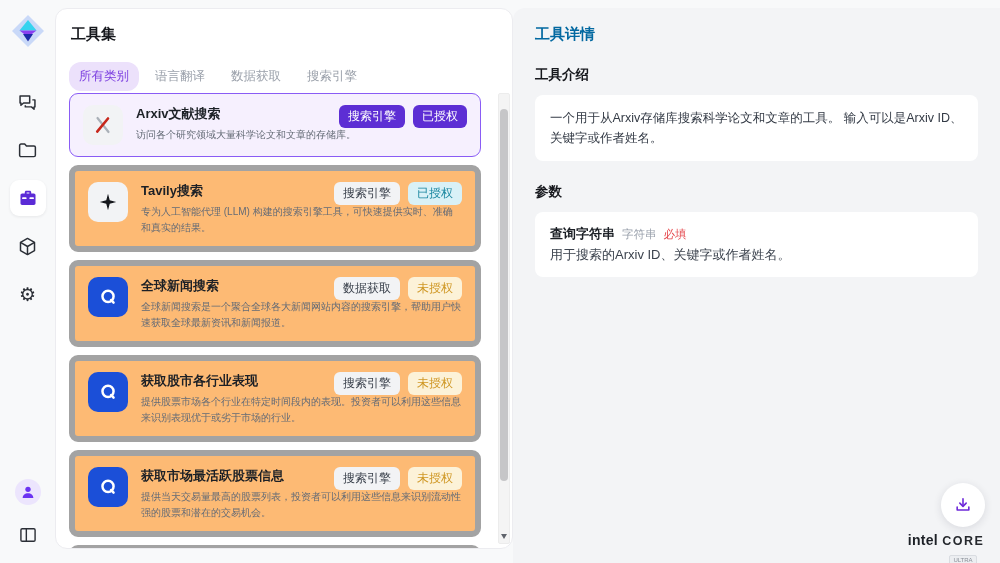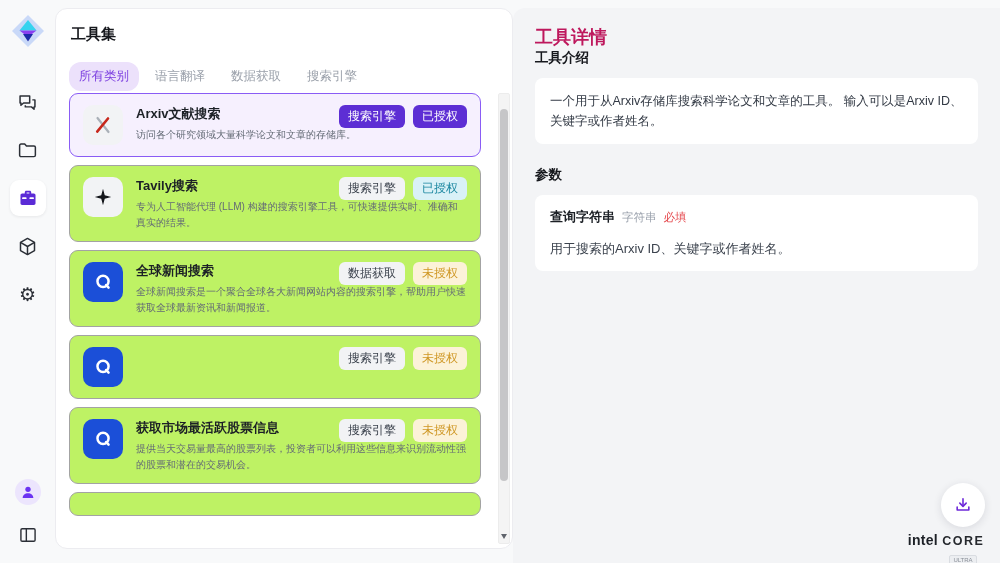--- a/index.html
+++ b/index.html
@@ -17,21 +17,21 @@
   .avatar { width:26px; height:26px; border-radius:50%; background:#ece5fd; display:flex; align-items:center; justify-content:center; margin-bottom:12px; cursor:pointer; }
   .gear-glyph { font-size:19px; line-height:1; color:#2b2f36; }
 
   
   .list-panel { position:absolute; left:55px; top:8px; width:458px; height:541px; background:#ffffff; border:1px solid #ececf0; border-radius:12px; overflow:hidden; }
   .list-title { position:absolute; left:15px; top:16px; font-size:15px; font-weight:bold; color:#16181d;font-family:Liberation Serif, serif; }
   .tabs { position:absolute; left:13px; top:53px; display:flex; align-items:center; gap:6px; }
   .tab { border:none; background:transparent; font-size:12.5px; color:#9aa0aa; padding:6px 10px; border-radius:12px; cursor:pointer; font-family:inherit; }
   .tab.active { background:#ece1fb; color:#7c3fe0; }
   .cards { position:absolute; left:13px; top:84px; width:412px; bottom:0; display:flex; flex-direction:column; gap:8px; overflow:hidden; }
-  .tool-card { position:relative; background:#bef264; border:1px solid #a3a3a3; border-radius:9px; padding:11px 13px; display:flex; gap:13px; cursor:pointer; flex:none; }
+  .tool-card { position:relative; background:#fdba74; border:6px solid #a3a3a3; border-radius:9px; padding:11px 13px; display:flex; gap:13px; cursor:pointer; flex:none; }
   .tool-card.selected { background:#f6f0fe; border:1.5px solid #8a5cf5; }
   .tool-icon { width:40px; height:40px; border-radius:10px; background:#f2f3f5; display:flex; align-items:center; justify-content:center; flex:none; }
   .tool-icon.blue { background:#1b4fd8; }
   .tool-text { width:334px; }
   .tool-title { font-size:13px; font-weight:bold; color:#1c2026; margin-bottom:4px; }
   .tool-desc { font-size:10px; color:#646b76; line-height:1.55; }
   .tool-badges { position:absolute; top:11px; right:13px; display:flex; gap:8px; }
   .badge { font-size:12px; padding:3px 9px; border-radius:6px; white-space:nowrap; }
   .badge-purple { background:#5d2ed4; color:#ffffff; }
   .badge-gray { background:#f2f3f5; color:#3c434e; }
@@ -42,25 +42,25 @@
   .vscrollbar { position:absolute; right:2px; top:84px; bottom:4px; width:12px; background:#f4f4f4; border:1px solid #ececec; border-radius:2px; }
   .scroll-arrow { position:absolute; left:0; width:10px; height:12px; display:flex; align-items:center; justify-content:center; cursor:pointer; }
   .scroll-arrow.up { top:1px; }
   .scroll-arrow.down { bottom:1px; }
   .tri-up { width:0; height:0; border-left:3.5px solid transparent; border-right:3.5px solid transparent; border-bottom:5px solid #606troke; border-bottom-color:#60646c; }
   .tri-down { width:0; height:0; border-left:3.5px solid transparent; border-right:3.5px solid transparent; border-top:5px solid #60646c; }
   .scroll-thumb { position:absolute; left:1px; top:15px; width:8px; height:372px; background:#c6c6c8; border-radius:4px; cursor:pointer; }
 
   
   .detail-panel { position:absolute; left:513px; top:8px; width:487px; height:555px; background:#f3f4f6; border-radius:12px 0 0 0; padding:17px 22px; }
-  .detail-title { font-size:18px; font-weight:bold; color:#be185d; }
+  .detail-title { font-size:15px; font-weight:bold; color:#0369a1; margin-bottom:22px; }
   .section-heading { font-size:13.5px; font-weight:bold; color:#16181d; margin-bottom:11px; }
   .detail-card { background:#ffffff; border-radius:8px; padding:13px 15px; margin-bottom:22px; }
   .intro-text { font-size:12.5px; color:#333a45; line-height:1.6; }
-  .param-line { display:flex; align-items:baseline; gap:7px; margin-bottom:14px; }
+  .param-line { display:flex; align-items:baseline; gap:7px; margin-bottom:3px; }
   .param-name { font-size:13px; font-weight:bold; color:#1c2026; }
   .param-type { font-size:11.5px; color:#9aa1ac; }
   .param-required { font-size:11.5px; color:#e5484d; }
   .param-desc { font-size:13px; color:#3c434e; }
 
   
   .download-fab { position:absolute; right:15px; top:483px; width:44px; height:44px; border-radius:50%; background:#ffffff; border:none; box-shadow:0 2px 8px rgba(30,30,60,.12); display:flex; align-items:center; justify-content:center; cursor:pointer; }
   .intel-logo { position:absolute; right:12px; top:532px; width:84px; text-align:center; }
   .intel-line { font-size:14px; color:#1c2026; letter-spacing:.3px; }
   .intel-word { font-weight:bold; }
@@ -179,20 +179,24 @@
       <span class="badge badge-yellow">未授权</span>
     </div>
   </div>
         <div class="tool-card">
     <div class="tool-icon blue">
             <svg width="23" height="23" viewBox="0 0 24 24" fill="none" stroke="#ffffff" stroke-width="2.6" stroke-linecap="round">
               <circle cx="11.5" cy="10.8" r="5.8"></circle>
               <line x1="14.8" y1="14.6" x2="17.3" y2="17.4"></line>
             </svg>
           </div>
+    <div class="tool-text">
+      <div class="tool-title">获取股市各行业表现</div>
+      <div class="tool-desc">提供股票市场各个行业在特定时间段内的表现。投资者可以利用这些信息来识别表现优于或劣于市场的行业。</div>
+    </div>
     <div class="tool-badges">
       <span class="badge badge-gray">搜索引擎</span>
       <span class="badge badge-yellow">未授权</span>
     </div>
   </div>
         <div class="tool-card">
     <div class="tool-icon blue">
             <svg width="23" height="23" viewBox="0 0 24 24" fill="none" stroke="#ffffff" stroke-width="2.6" stroke-linecap="round">
               <circle cx="11.5" cy="10.8" r="5.8"></circle>
               <line x1="14.8" y1="14.6" x2="17.3" y2="17.4"></line>

